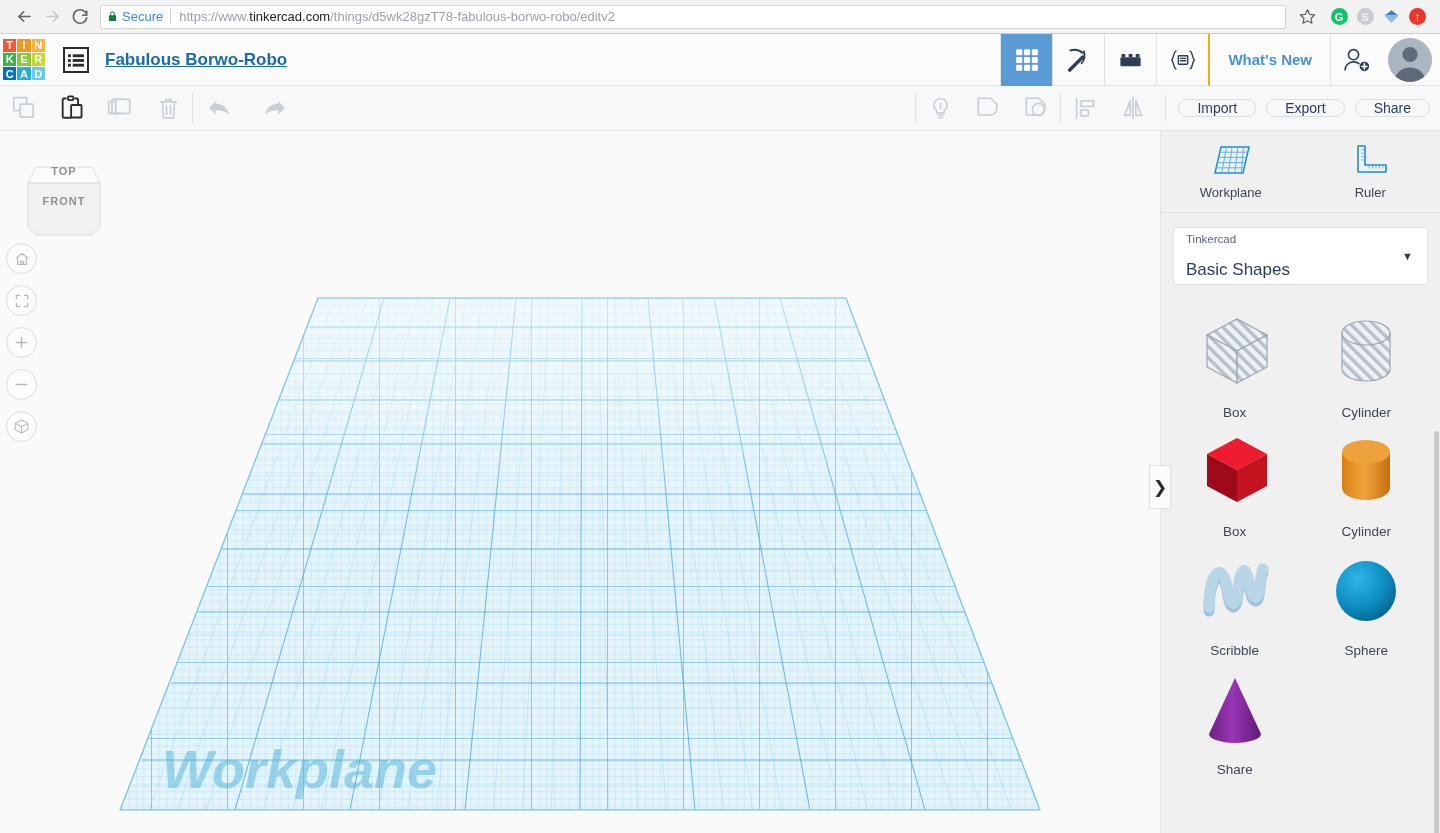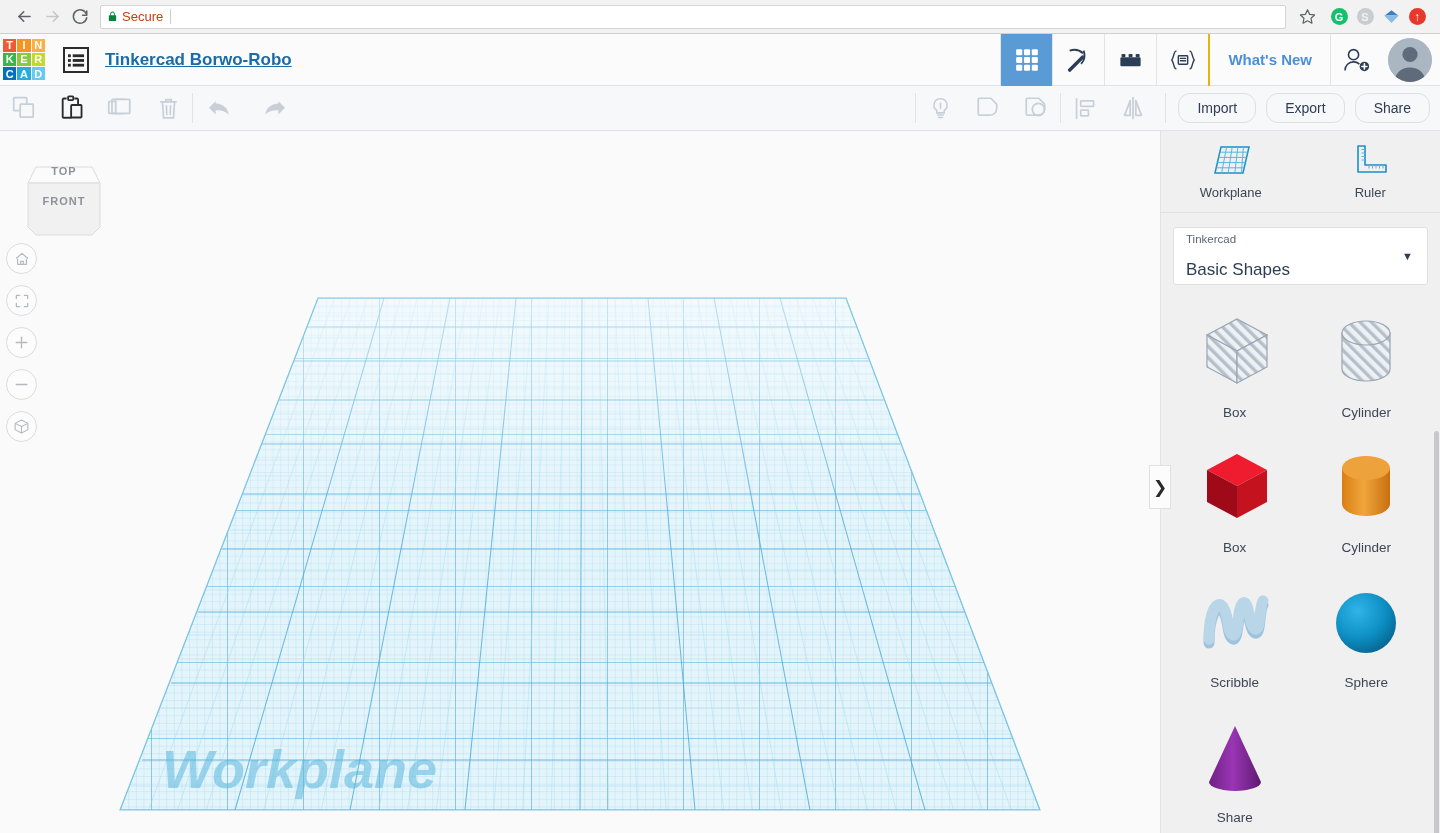--- a/index.html
+++ b/index.html
@@ -23,21 +23,21 @@
   .nav-btn.disabled { color: #c4c7c5; }
   .nav-btn svg { display: block; }
 
   #url-box {
     flex: 1; height: 24px; margin: 0 8px 0 6px; background: #fff;
     border: 1px solid #d4d4d4; border-radius: 2px;
     display: flex; align-items: center; padding: 0 6px; min-width: 0;
   }
   #lock-icon { color: #0b8043; margin-right: 4px; display: flex; }
   #secure-label {
-    color: #c2410c; font-size: 13px; margin-right: 7px; white-space: nowrap;
+    color: #3b82f6; font-size: 13px; margin-right: 7px; white-space: nowrap;
   }
   #url-divider { width: 1px; height: 15px; background: #d0d0d0; margin-right: 8px; }
   #url-text {
     font-size: 13px; color: #9aa0a6; white-space: nowrap;
     overflow: hidden; text-overflow: ellipsis;
   }
   #url-text b { color: #202124; font-weight: 400; }
 
   .ext-icon { width: 26px; height: 26px; flex: none; display: flex;
               align-items: center; justify-content: center; }
@@ -96,21 +96,21 @@
     display: flex; align-items: center;
   }
   .tb-btn {
     width: 48px; height: 45px; display: flex; align-items: center;
     justify-content: center; cursor: pointer;
   }
   .tb-btn.dim { color: #c8cfd8; }
   .tb-btn.on { color: #2b2b2b; }
   .tb-sep { width: 1px; height: 30px; background: #e2e3e5; }
   .tb-text-btn {
-    height: 30px; padding: 6px 18px; border: 1px solid #dcdfe3;
+    height: 18px; padding: 6px 18px; border: 1px solid #dcdfe3;
     border-radius: 12px; background: #f7f8f9; color: #2c3e55;
     font-size: 14px; display: flex; align-items: center;
     justify-content: center; cursor: pointer; margin-right: 10px;
   }
 
   
   #canvas {
     position: absolute; left: 0; top: 131px; width: 1160px; height: 702px;
     background: #fafafa; overflow: hidden;
   }
@@ -155,21 +155,21 @@
   }
   #dd-cat { font-size: 11.5px; color: #5a6575; }
   #dd-val { font-size: 17px; color: #2c3e55; margin-top: 15px; }
   #dd-caret {
     position: absolute; right: 14px; top: 50%; transform: translateY(-50%);
     color: #2c3e55; font-size: 11px;
   }
 
   #shape-grid {
     margin: 16px 8px 17px 8px; display: grid; grid-template-columns: 1fr 1fr;
-    row-gap: 16px;
+    row-gap: 0;
   }
   .shape-cell {
     display: flex; flex-direction: column; align-items: center;
     cursor: pointer; padding-top: 4px;
   }
   .shape-cell .sv { height: 96px; display: flex; align-items: center;
                     justify-content: center; }
   .shape-cell .nm { font-size: 13.5px; color: #3d4655; margin-top: 4px; }
 
   #panel-toggle {
@@ -207,20 +207,21 @@
   </div>
 
   <div id="url-box">
     <span id="lock-icon">
       <svg width="11" height="13" viewBox="0 0 24 24" fill="currentColor">
           <path d="M12 1a5 5 0 0 0-5 5v3H5.5A1.5 1.5 0 0 0 4 10.5v10A1.5 1.5 0 0 0 5.5 22h13a1.5 1.5 0 0 0 1.5-1.5v-10A1.5 1.5 0 0 0 18.5 9H17V6a5 5 0 0 0-5-5zm0 2a3 3 0 0 1 3 3v3H9V6a3 3 0 0 1 3-3z"></path>
         </svg>
     </span>
     <span id="secure-label">Secure</span>
     <span id="url-divider"></span>
+    <span id="url-text"><span>https://www.</span><b>tinkercad.com</b><span>/things/d5wk28gzT78-fabulous-borwo-robo/editv2</span></span>
   </div>
 
   <div class="ext-icon" id="star-icon">
     <svg width="17" height="17" viewBox="0 0 24 24" fill="none" stroke="currentColor" stroke-width="1.7" stroke-linejoin="round">
         <polygon points="12 2.5 15 9 22 9.8 17 14.5 18.3 21.5 12 18 5.7 21.5 7 14.5 2 9.8 9 9"></polygon>
       </svg>
   </div>
   <div class="ext-icon">
     <span class="ext-circle" style="background:#15c26b">G</span>
   </div>
@@ -255,21 +256,21 @@
     <svg width="17" height="14" viewBox="0 0 18 14" fill="#2b2b2b">
       <rect x="0" y="1" width="3" height="3"></rect>
         <rect x="5" y="1" width="12" height="3"></rect>
       <rect x="0" y="6" width="3" height="3"></rect>
         <rect x="5" y="6" width="12" height="3"></rect>
       <rect x="0" y="11" width="3" height="3"></rect>
         <rect x="5" y="11" width="12" height="3"></rect>
     </svg>
   </div>
 
-  <div id="title-link">Tinkercad Borwo-Robo</div>
+  <div id="title-link">Fabulous Borwo-Robo</div>
 
   <div id="header-right">
     <div class="hdr-tool active">
       <svg width="26" height="26" viewBox="0 0 24 24" fill="currentColor">
         <rect x="2" y="2" width="5.6" height="5.6" rx="1"></rect>
           <rect x="9.2" y="2" width="5.6" height="5.6" rx="1"></rect>
           <rect x="16.4" y="2" width="5.6" height="5.6" rx="1"></rect>
         <rect x="2" y="9.2" width="5.6" height="5.6" rx="1"></rect>
           <rect x="9.2" y="9.2" width="5.6" height="5.6" rx="1"></rect>
           <rect x="16.4" y="9.2" width="5.6" height="5.6" rx="1"></rect>

